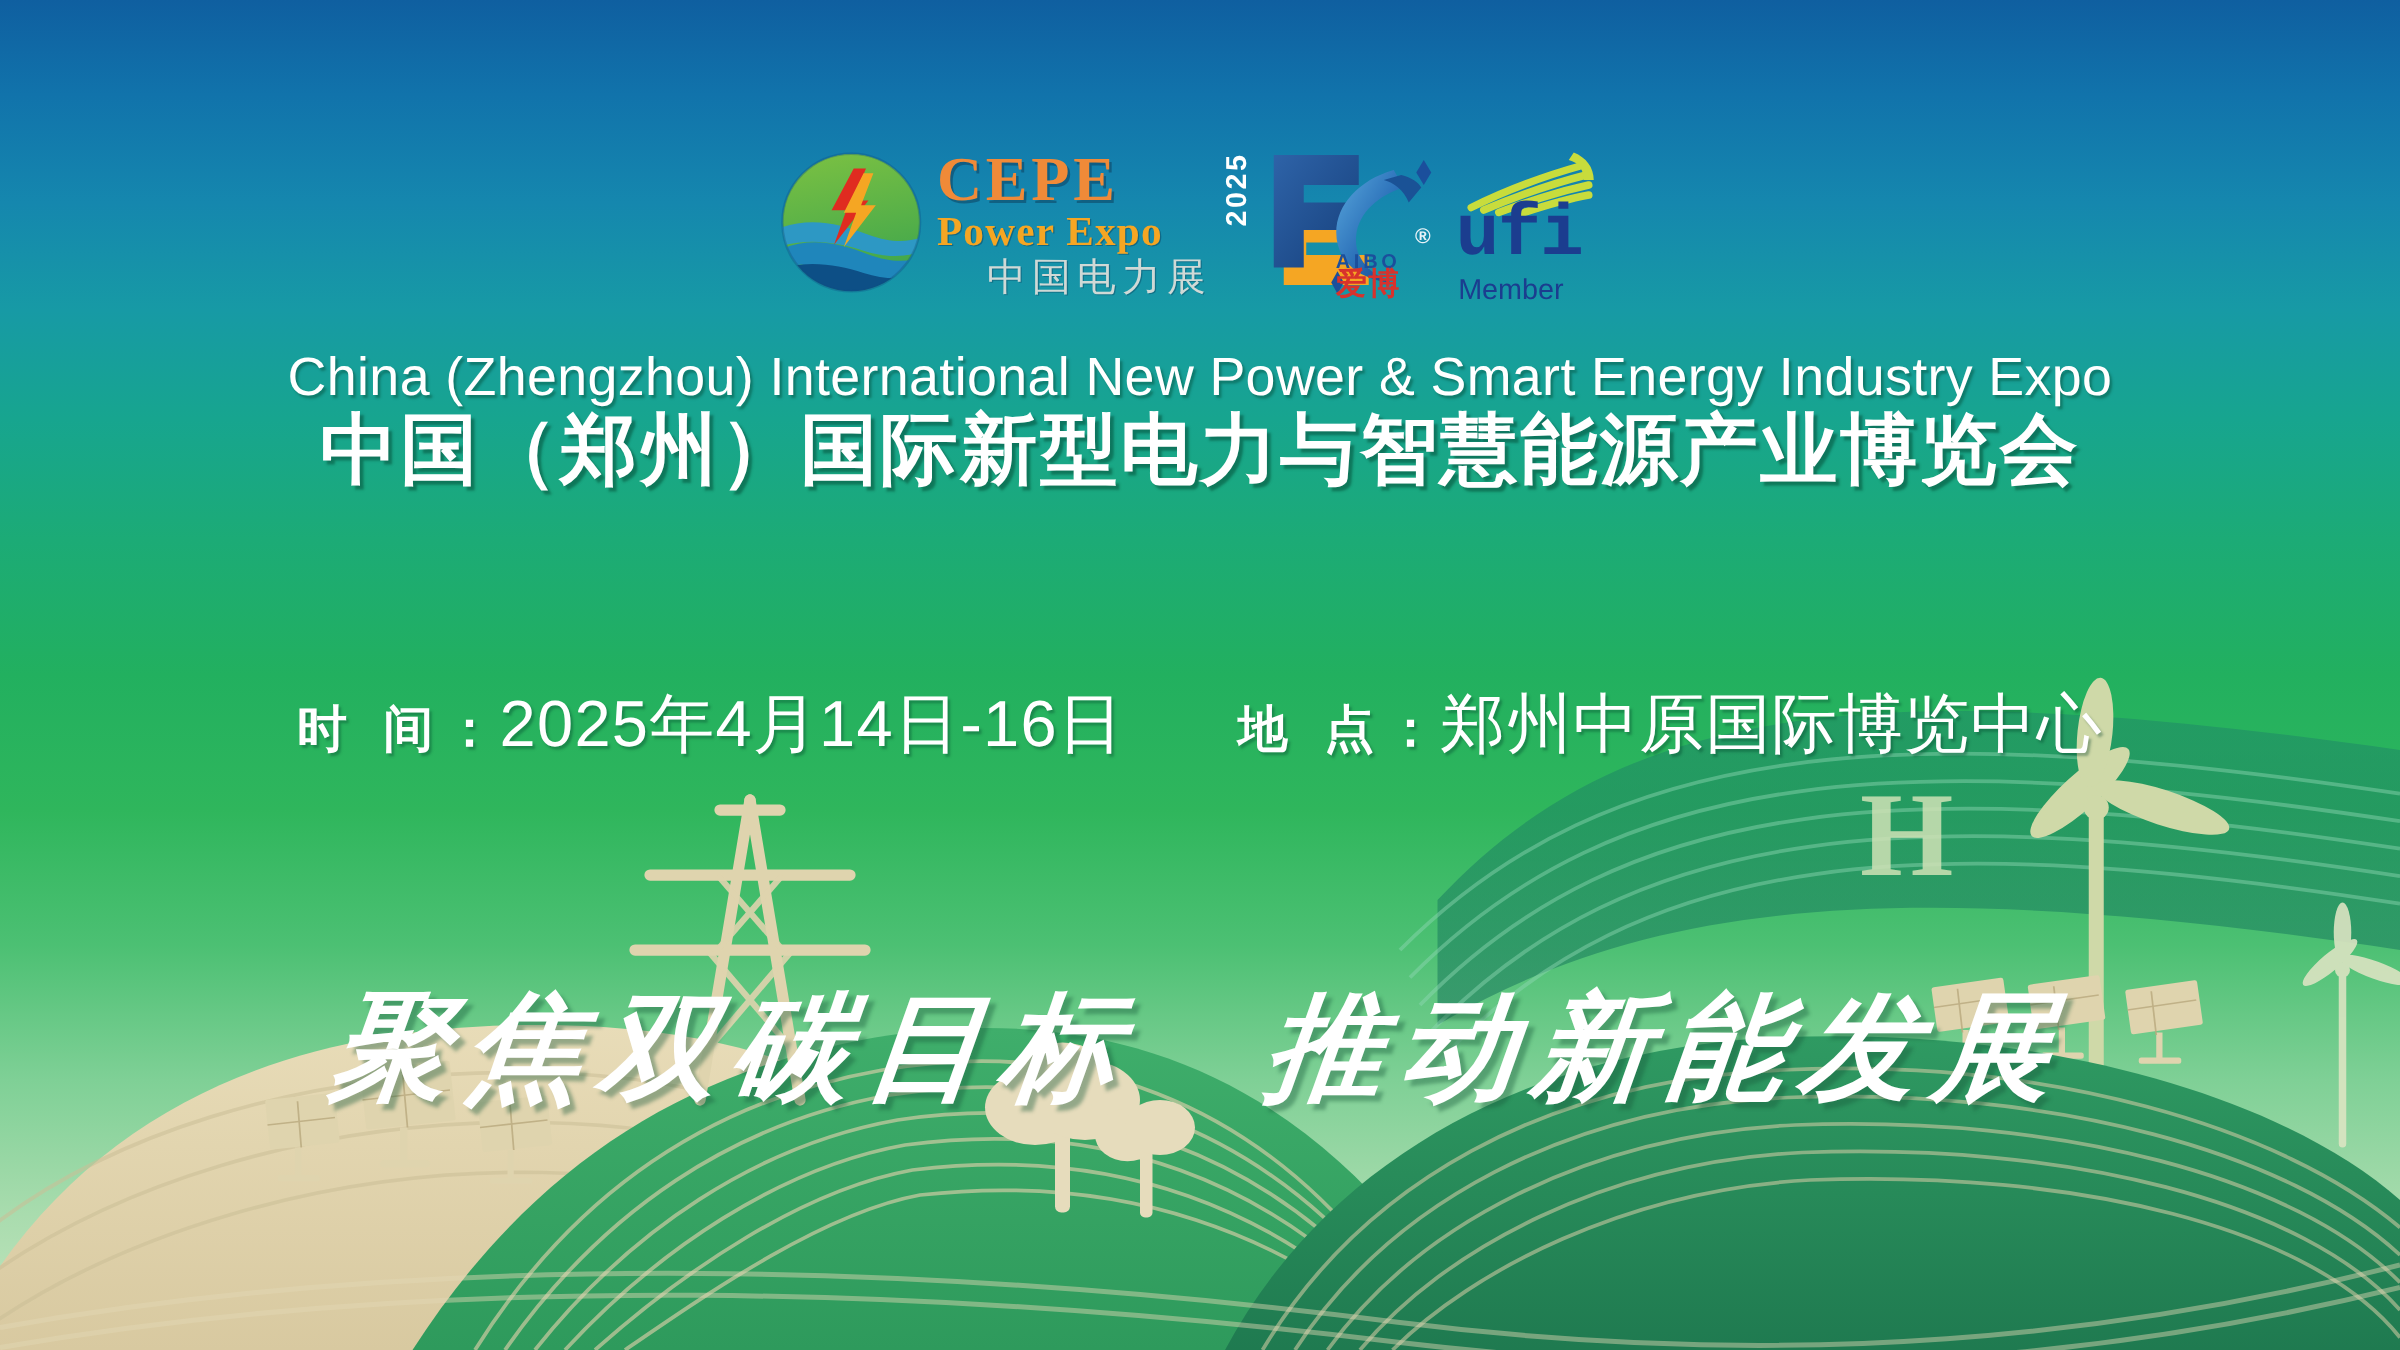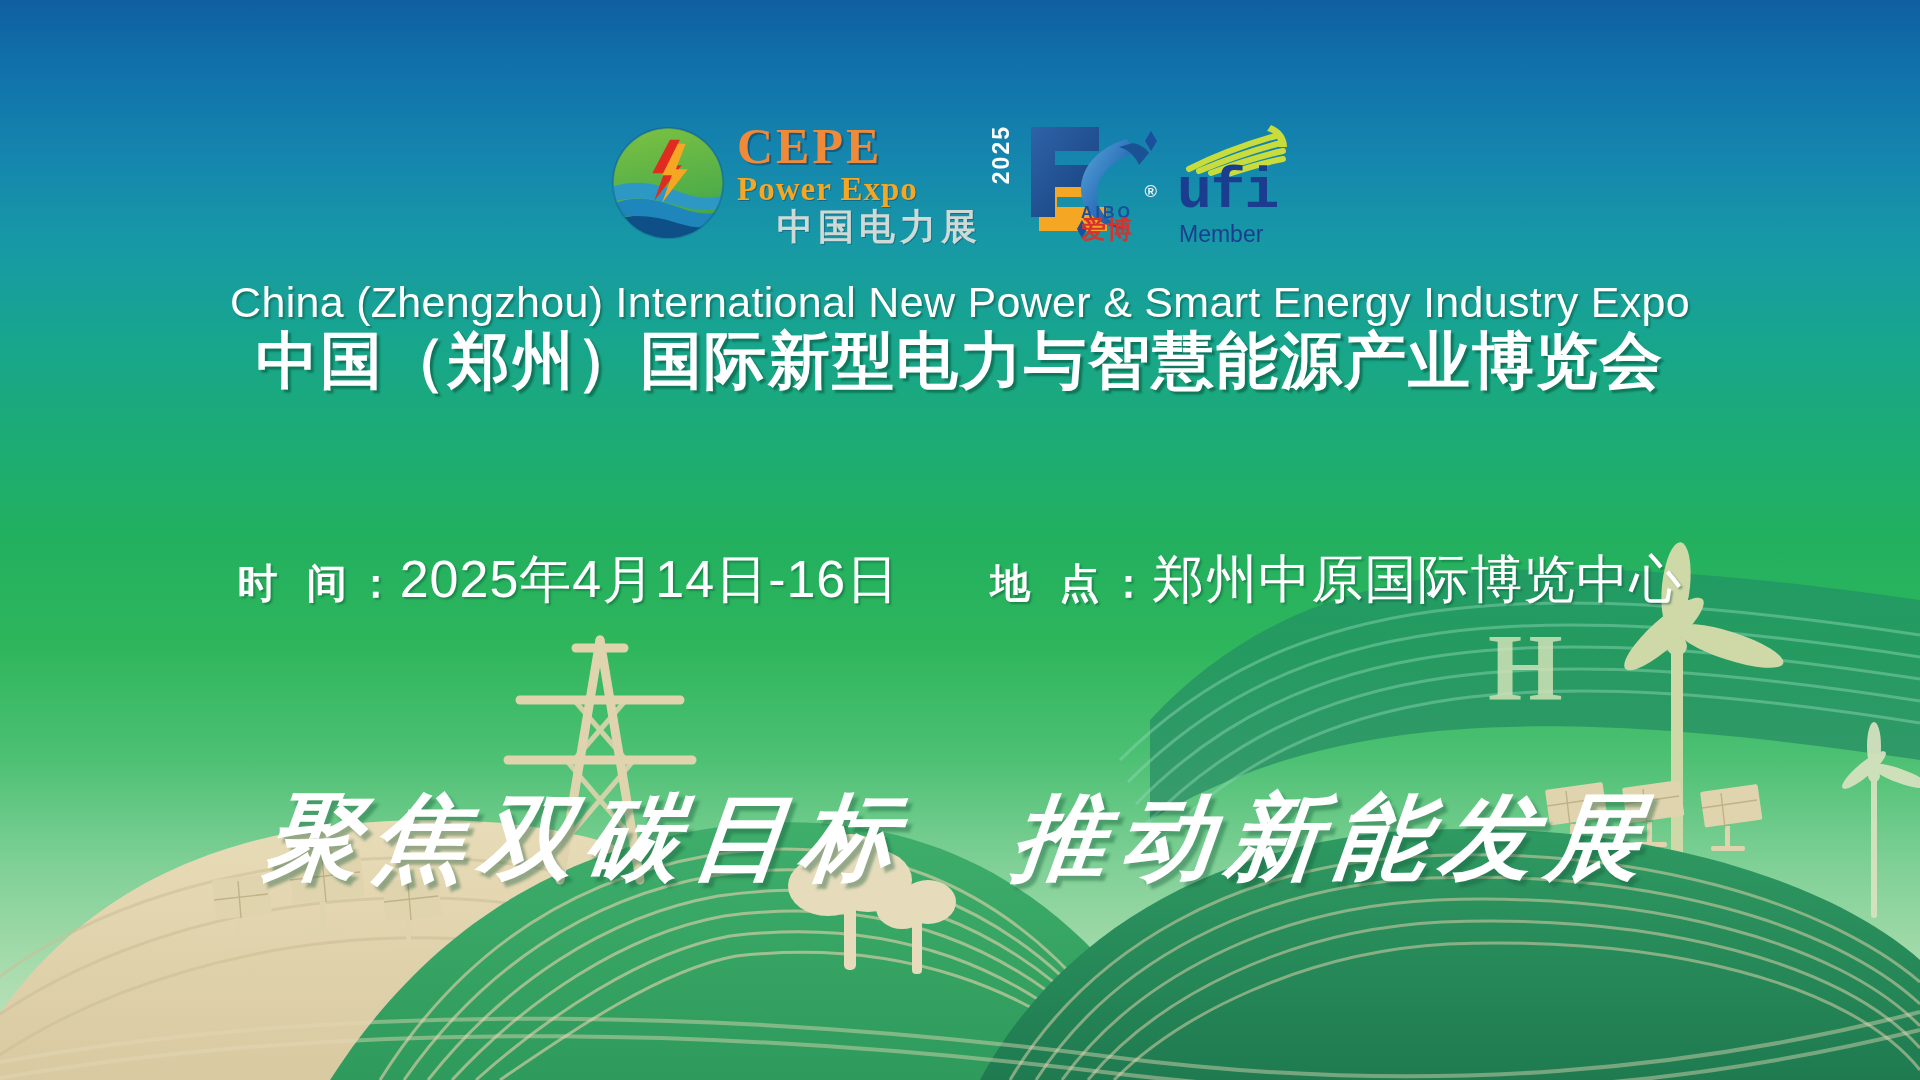--- a/index.html
+++ b/index.html
@@ -21,41 +21,41 @@
       #a9dcae 90%,
       #c9e6c2 100%);
   }
 
   
   #bg-art{position:absolute;inset:0;width:1920px;height:1080px;}
 
   
   #logo-row{
     position:absolute;left:0;right:16px;top:118px;height:130px;
-    display:flex;justify-content:center;align-items:center;gap:0;
+    display:flex;justify-content:center;align-items:flex-start;gap:0;
   }
   .logo-block{position:relative;display:flex;align-items:flex-start;}
 
   
   #cepe-lockup{display:flex;align-items:center;gap:10px;}
   #cepe-globe{width:118px;height:118px;flex:0 0 auto;}
   #cepe-words{display:flex;align-items:flex-start;}
   #cepe-stack{display:flex;flex-direction:column;line-height:1;}
   .cepe-main{
     font-family:"Liberation Serif","DejaVu Serif",serif;
     font-weight:bold;font-size:50px;color:#f08a38;letter-spacing:3px;
     text-shadow:2px 2px 0 rgba(10,50,80,.45);
   }
   .cepe-sub{
     font-family:"Liberation Serif","DejaVu Serif",serif;
     font-weight:bold;font-size:33px;color:#f5a623;letter-spacing:1px;
     margin-top:2px;text-shadow:1px 1px 0 rgba(10,50,80,.4);
   }
   .cepe-cn{
-    font-size:36px;font-weight:bold;color:#cfd9d6;letter-spacing:5px;
+    font-size:31px;font-weight:normal;color:#cfd9d6;letter-spacing:5px;
     margin-top:3px;text-shadow:1px 1px 0 rgba(10,50,80,.35);margin-left:40px;
   }
   #cepe-year{
     writing-mode:vertical-rl;text-orientation:sideways;transform:rotate(180deg);
     font-size:23px;font-weight:bold;color:#ffffff;letter-spacing:2px;
     margin-left:6px;margin-top:4px;
     font-family:"Liberation Sans",sans-serif;
   }
 
   

